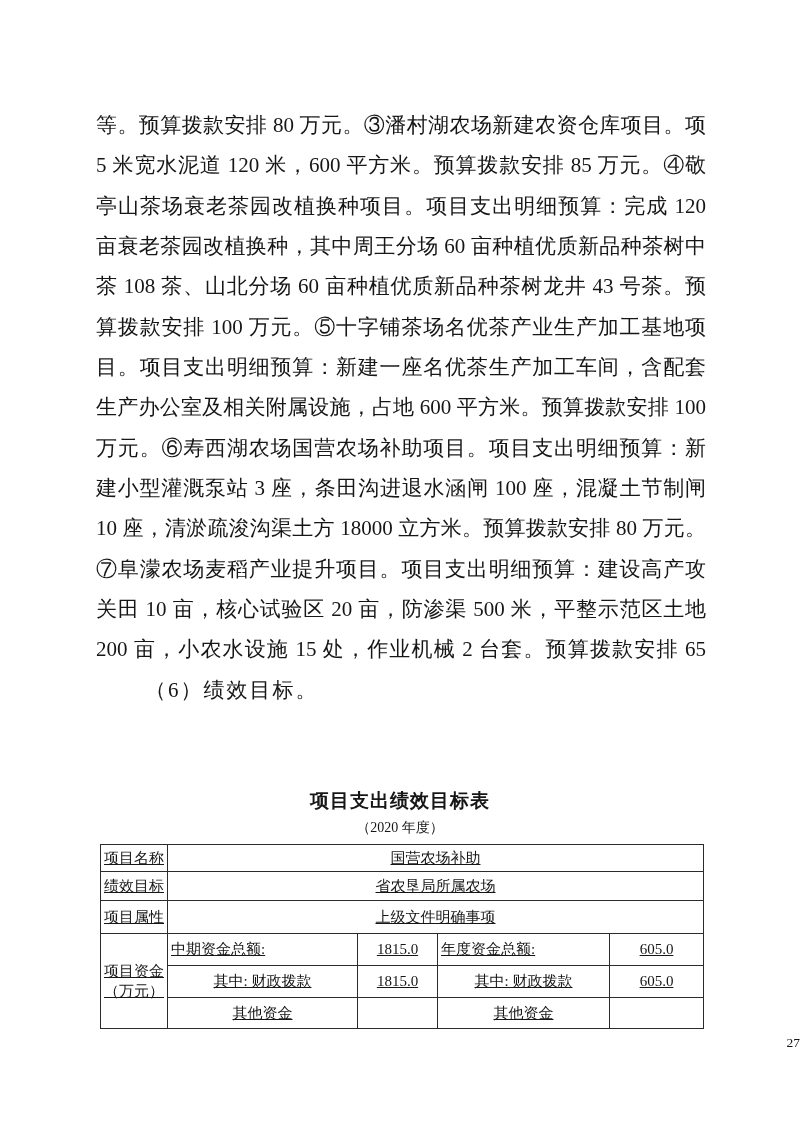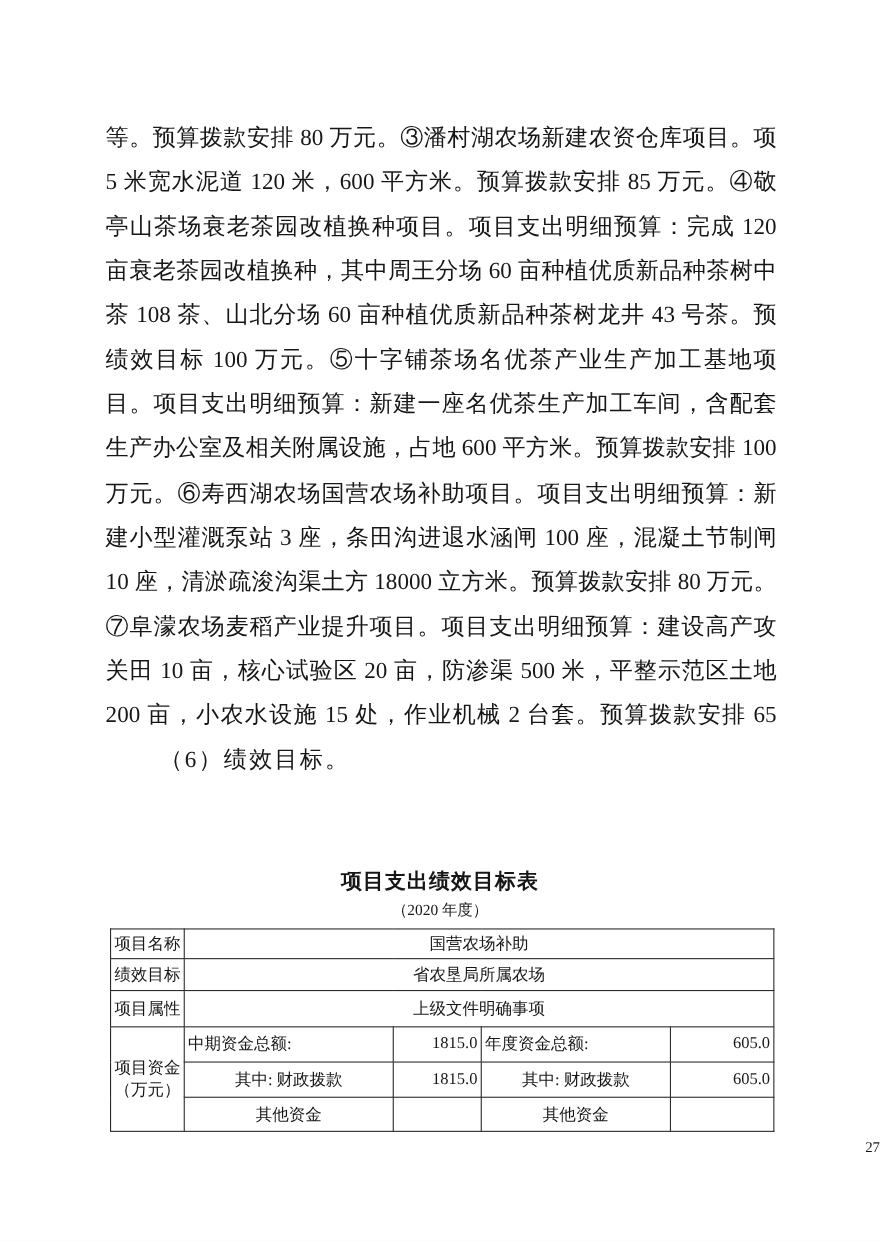--- a/index.html
+++ b/index.html
@@ -46,52 +46,52 @@
   }
   
   table.perf{
     position:absolute;left:100px;top:844px;
     width:603px;
     border-collapse:collapse;
     table-layout:fixed;
     font-size:15px;
     color:#161616;
   }
-  table.perf{border:1.5px solid #2b2b2b;}
+  table.perf{border:1.5px solid #2b2b2b;text-decoration:underline;}
   table.perf td{
     border:1px solid #2b2b2b;
     padding:0 3px;
     vertical-align:middle;
     overflow:hidden;
     white-space:nowrap;
   }
   td.c{text-align:center;}
   td.l{text-align:left;padding-left:4px;}
-  td.r{text-align:right;padding-right:4px;}
+  td.r{text-align:center;padding-right:4px;}
   td.shift{text-align:center;padding-left:48px;}
   .fund-label{text-align:center;line-height:20px;}
   
   .pagenum{
     position:absolute;top:1035px;left:0;width:800px;
     text-align:right;
     font-size:13.5px;
   }
 </style>
 </head>
 <body>
 
 <div class="page">
 
   <div class="bodytext">
     <div class="line j">等。预算拨款安排 80 万元。③潘村湖农场新建农资仓库项目。项</div>
     <div class="line j">5 米宽水泥道 120 米，600 平方米。预算拨款安排 85 万元。④敬</div>
     <div class="line j">亭山茶场衰老茶园改植换种项目。项目支出明细预算：完成 120</div>
     <div class="line j">亩衰老茶园改植换种，其中周王分场 60 亩种植优质新品种茶树中</div>
     <div class="line j">茶 108 茶、山北分场 60 亩种植优质新品种茶树龙井 43 号茶。预</div>
-    <div class="line j">绩效目标 100 万元。⑤十字铺茶场名优茶产业生产加工基地项</div>
+    <div class="line j">算拨款安排 100 万元。⑤十字铺茶场名优茶产业生产加工基地项</div>
     <div class="line j">目。项目支出明细预算：新建一座名优茶生产加工车间，含配套</div>
     <div class="line j">生产办公室及相关附属设施，占地 600 平方米。预算拨款安排 100</div>
     <div class="line j">万元。⑥寿西湖农场国营农场补助项目。项目支出明细预算：新</div>
     <div class="line j">建小型灌溉泵站 3 座，条田沟进退水涵闸 100 座，混凝土节制闸</div>
     <div class="line j">10 座，清淤疏浚沟渠土方 18000 立方米。预算拨款安排 80 万元。</div>
     <div class="line j">⑦阜濛农场麦稻产业提升项目。项目支出明细预算：建设高产攻</div>
     <div class="line j">关田 10 亩，核心试验区 20 亩，防渗渠 500 米，平整示范区土地</div>
     <div class="line j">200 亩，小农水设施 15 处，作业机械 2 台套。预算拨款安排 65</div>
     <div class="line indent">（6）绩效目标。</div>
   </div>

